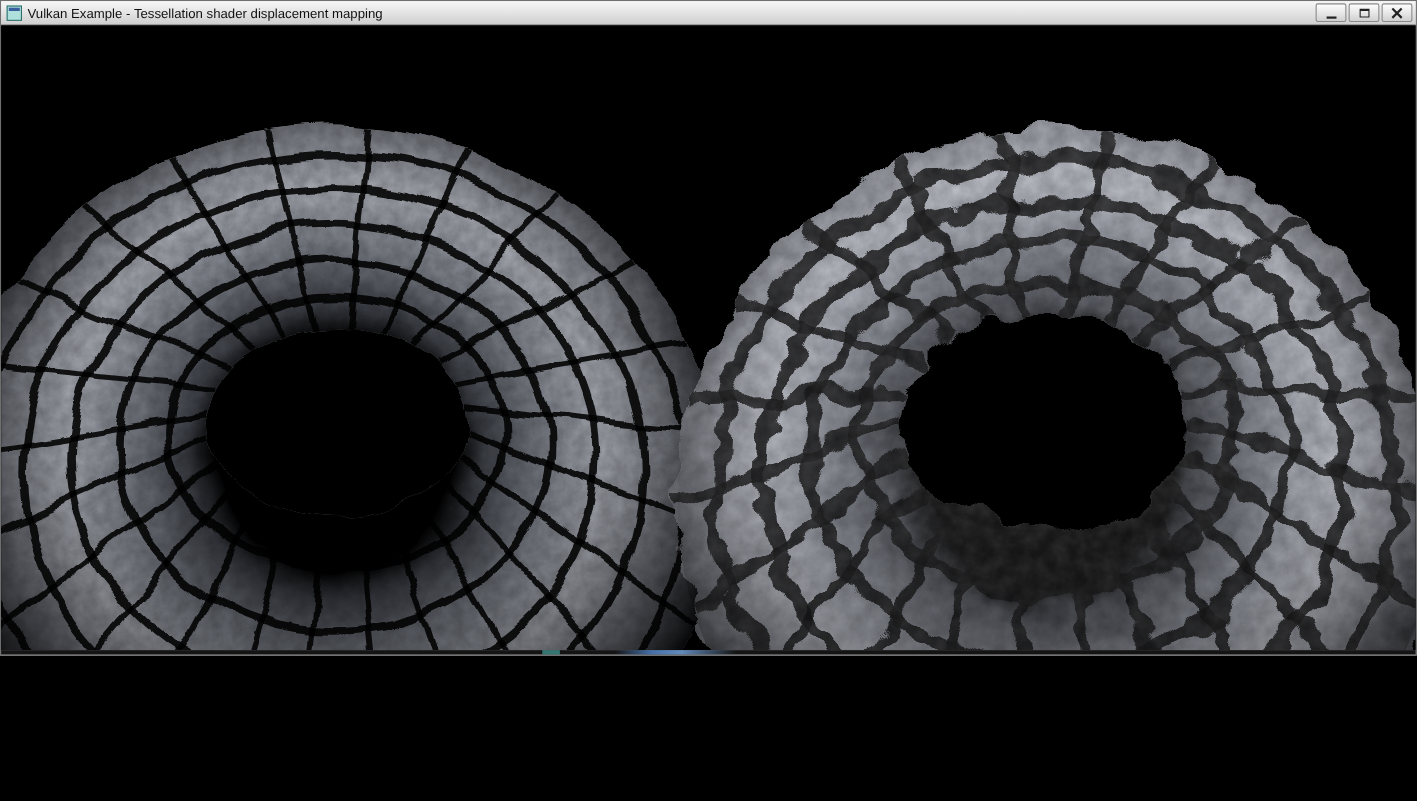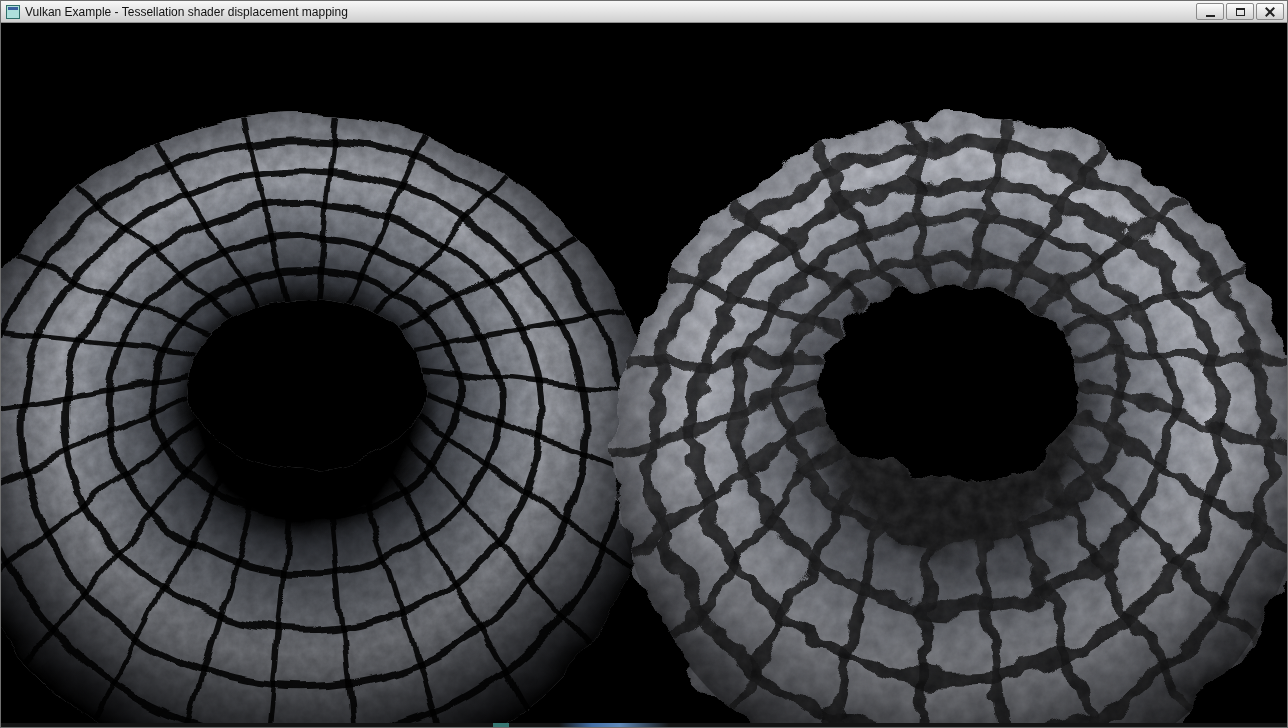--- a/index.html
+++ b/index.html
@@ -1,19 +1,19 @@
 <!DOCTYPE html>
 <html><head>
 <meta charset="utf-8">
 <style>
   * { margin:0; padding:0; box-sizing:border-box; }
   html,body { width:1288px; height:728px; overflow:hidden; background:#000; font-family:"Liberation Sans", sans-serif; }
 
   .window {
-    width:1288px; height:728px;
+    width:1288px; height:596px;
     border:1px solid #6f6f6f;
     background:#c9c9c9;
     display:flex; flex-direction:column;
   }
 
   .titlebar {
     height:22px; flex:0 0 22px;
     background:linear-gradient(180deg,#f7f7f7 0%,#e6e6e6 45%,#cfcfcf 100%);
     border-bottom:1px solid #8f8f8f;
     display:flex; align-items:center;

